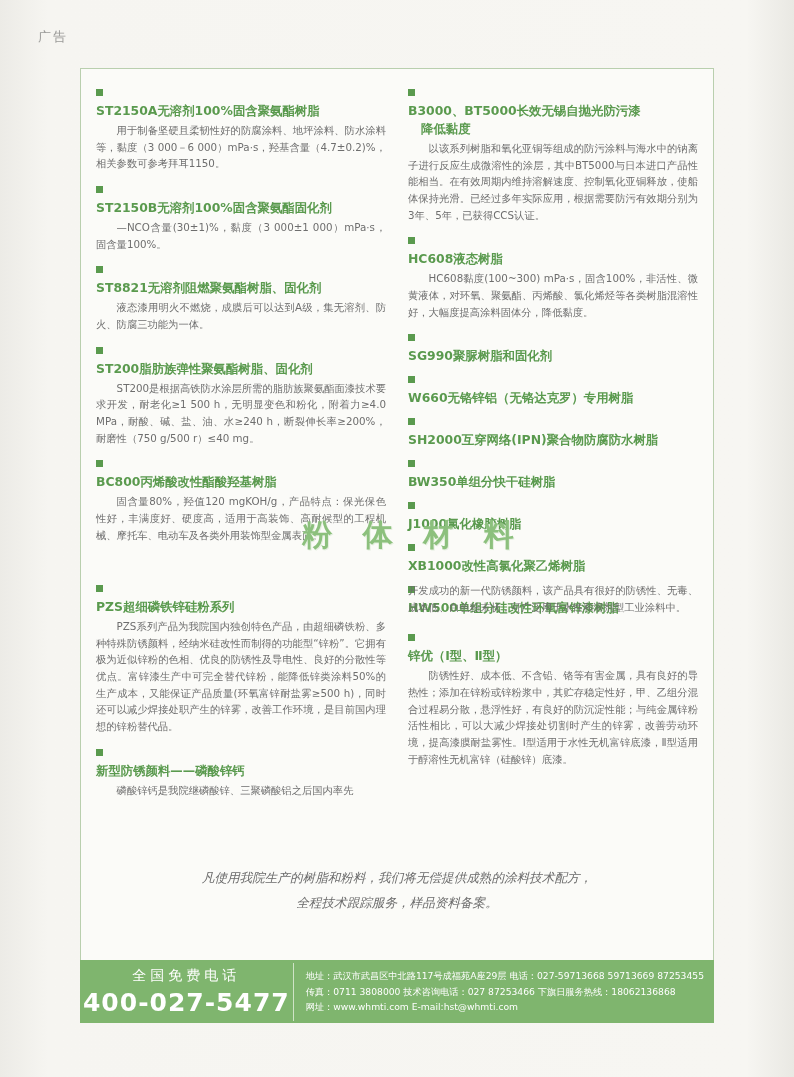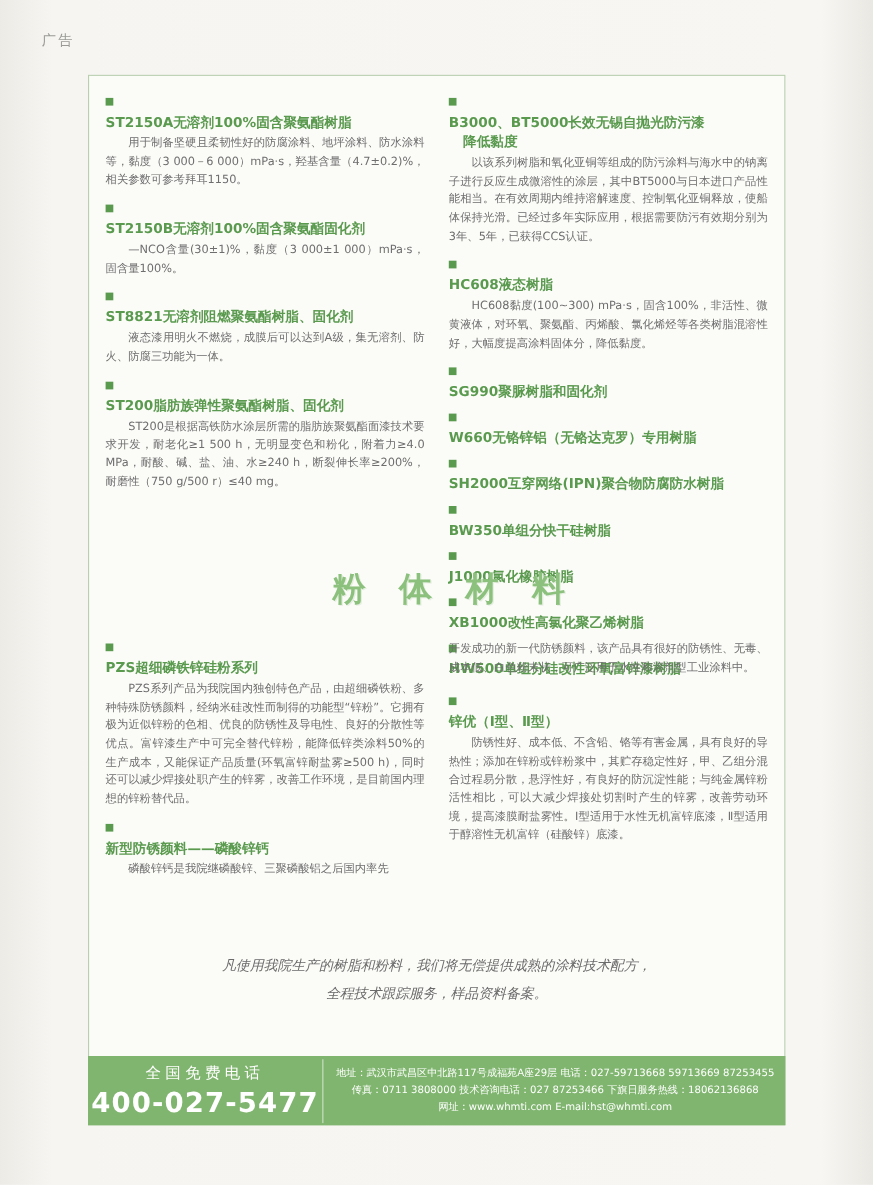--- a/index.html
+++ b/index.html
@@ -68,21 +68,21 @@
     background:#7fb56e;color:#fff;box-sizing:border-box;
     display:flex;align-items:center;
   }
   .footer .left{
     width:218px;text-align:center;border-right:1px solid #cfe3c6;
     padding:4px 0;
   }
   .footer .left .l1{font-size:14px;letter-spacing:4px;margin-bottom:3px;}
   .footer .left .l2{font-size:25px;font-weight:bold;letter-spacing:1px;}
   .footer .right{
-    flex:1;padding:4px 10px 4px 12px;font-size:9.2px;line-height:1.72;text-align:center;
+    flex:1;padding:4px 10px 4px 12px;font-size:9.2px;line-height:1.72;
   }
   .footer .right div{white-space:nowrap;}
   .spacer{display:inline-block;width:26px;}
 </style>
 </head>
 <body>
 
 <div class="page">
 
   <div class="ad-mark">广告</div>
@@ -118,20 +118,27 @@
       </div>
 
       <div class="item">
         <div class="head">
           <span class="sq"></span>
           <span class="txt">ST200脂肪族弹性聚氨酯树脂、固化剂</span>
         </div>
         <div class="body">ST200是根据高铁防水涂层所需的脂肪族聚氨酯面漆技术要求开发，耐老化≥1 500 h，无明显变色和粉化，附着力≥4.0 MPa，耐酸、碱、盐、油、水≥240 h，断裂伸长率≥200%，耐磨性（750 g/500 r）≤40 mg。</div>
       </div>
 
+      <div class="item">
+        <div class="head">
+          <span class="sq"></span>
+          <span class="txt">BC800丙烯酸改性酯酸羟基树脂</span>
+        </div>
+        <div class="body">固含量80%，羟值120 mgKOH/g，产品特点：保光保色性好，丰满度好、硬度高，适用于高装饰、高耐候型的工程机械、摩托车、电动车及各类外用装饰型金属表面。</div>
+      </div>
 
     </div>
 
     <div class="col">
 
       <div class="item">
         <div class="head">
           <span class="sq"></span>
           <span class="txt">B3000、BT5000长效无锡自抛光防污漆</span>
         </div>

